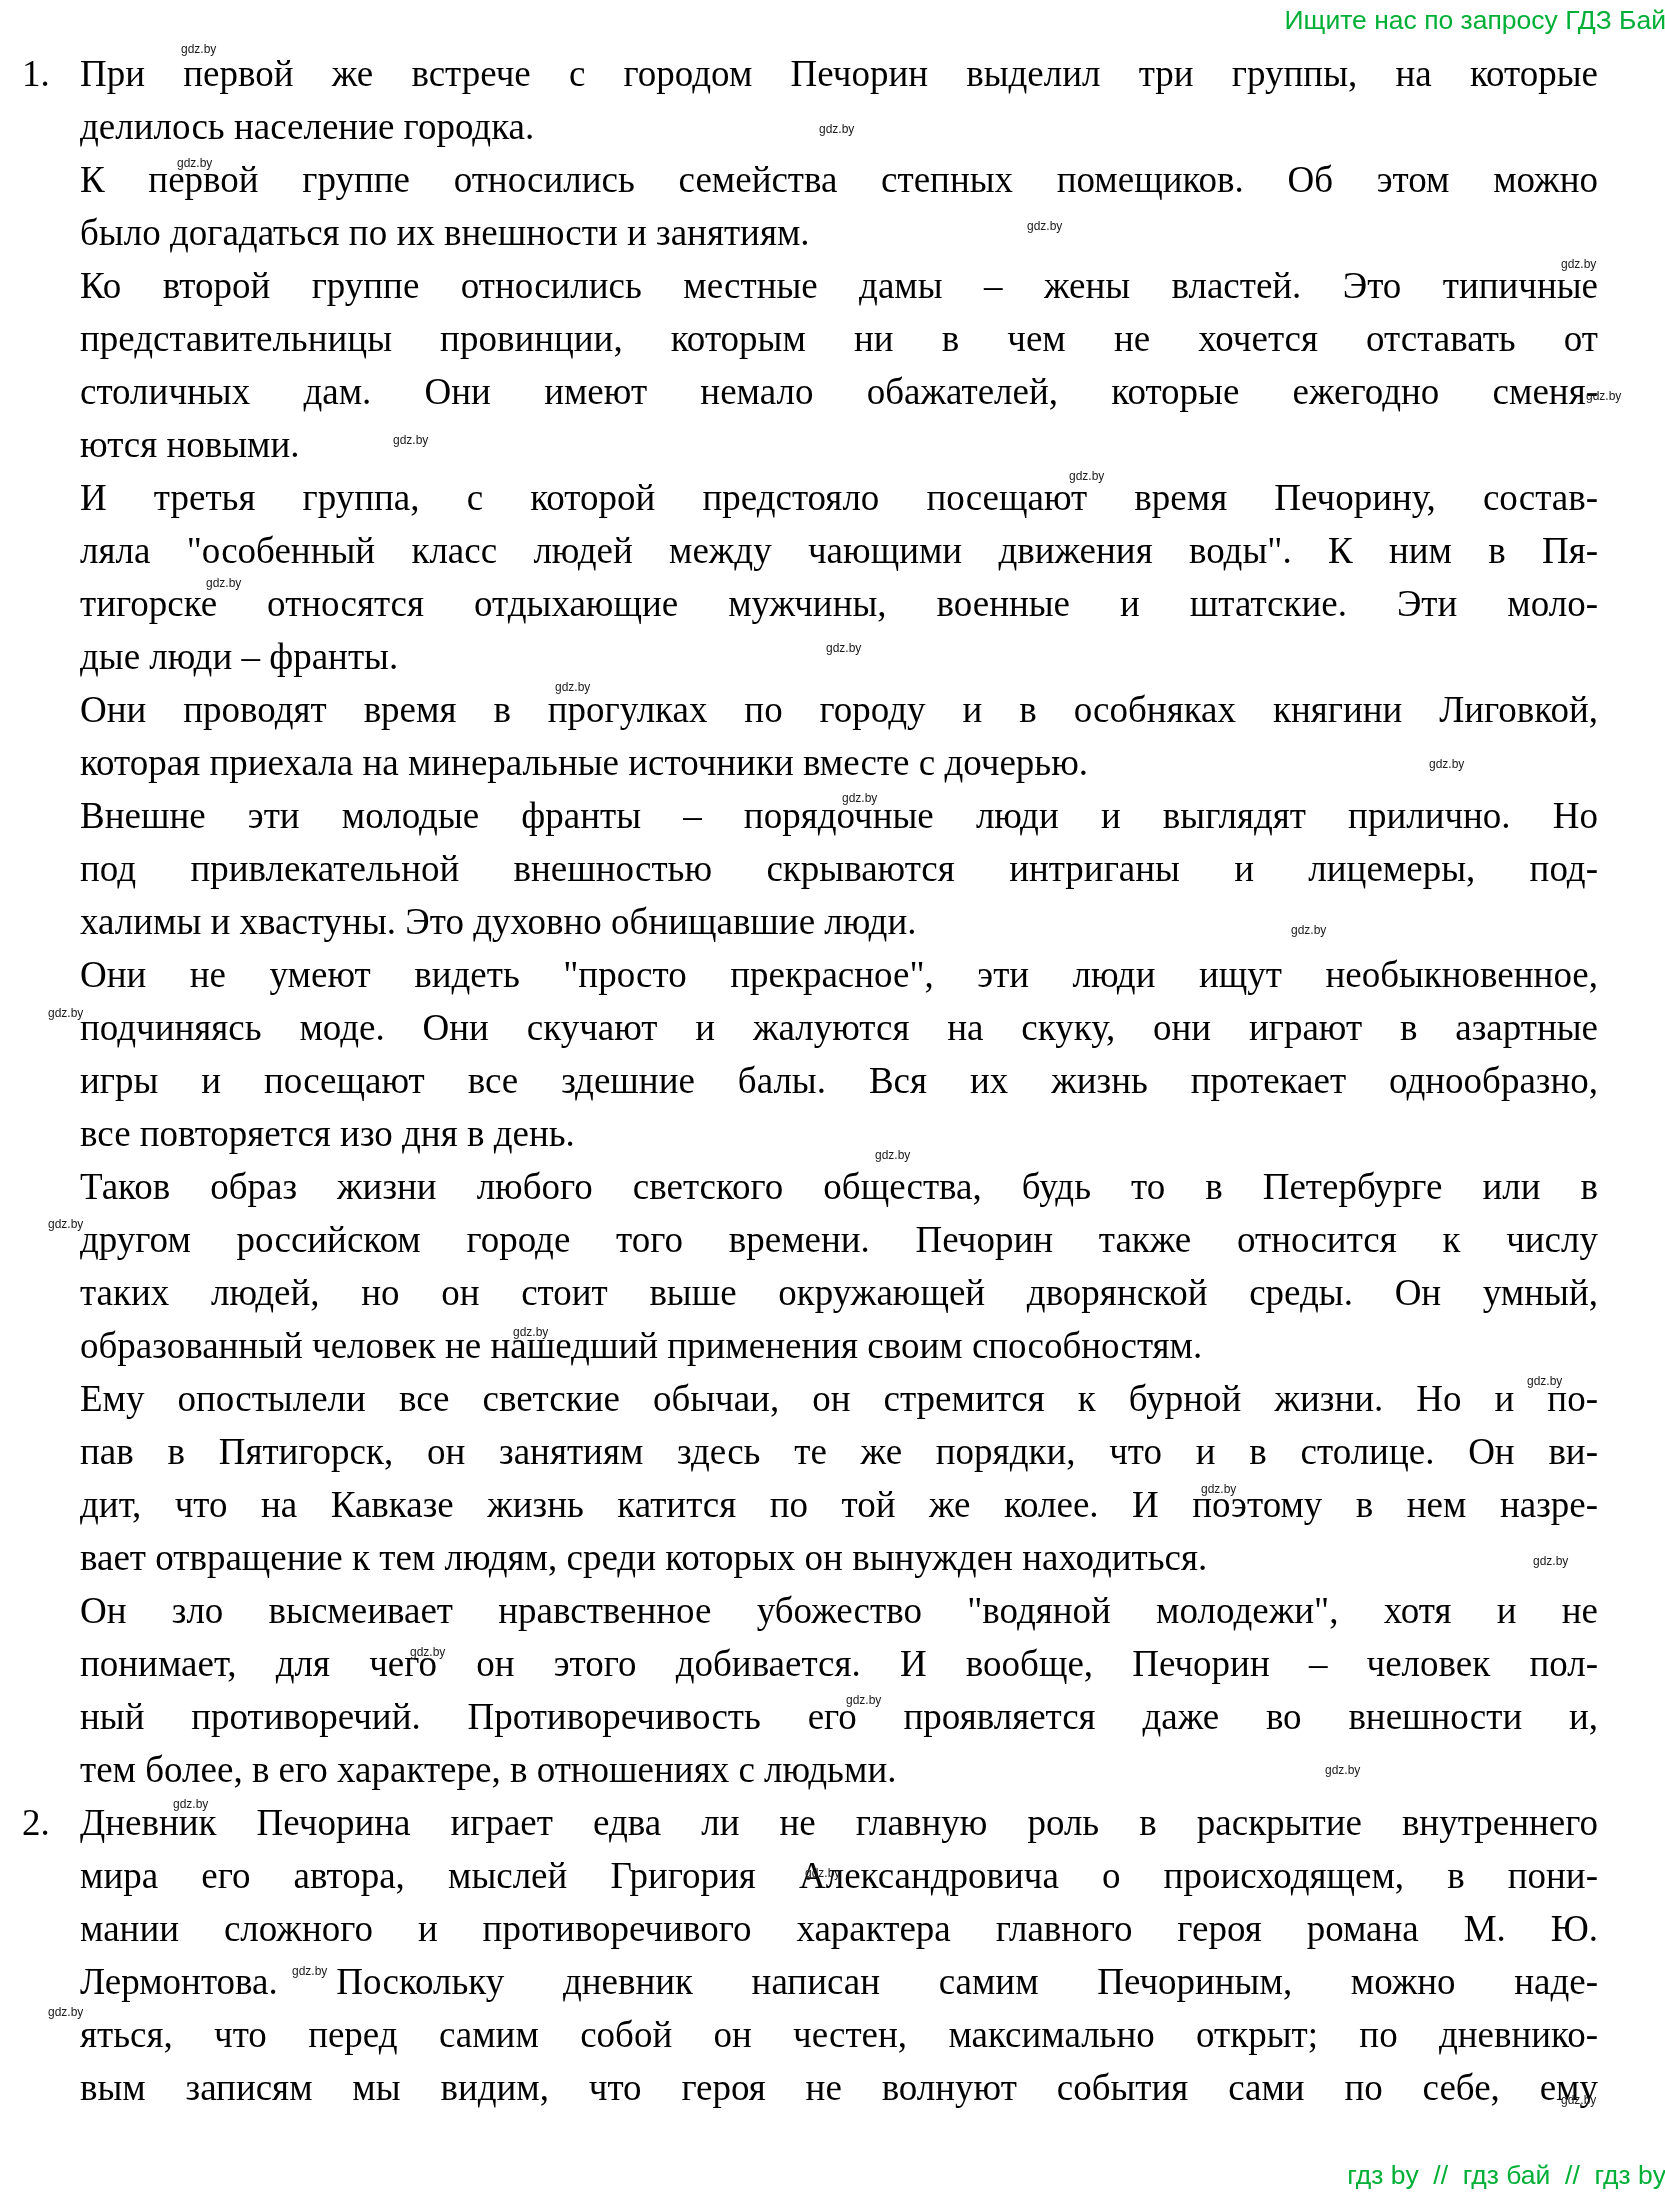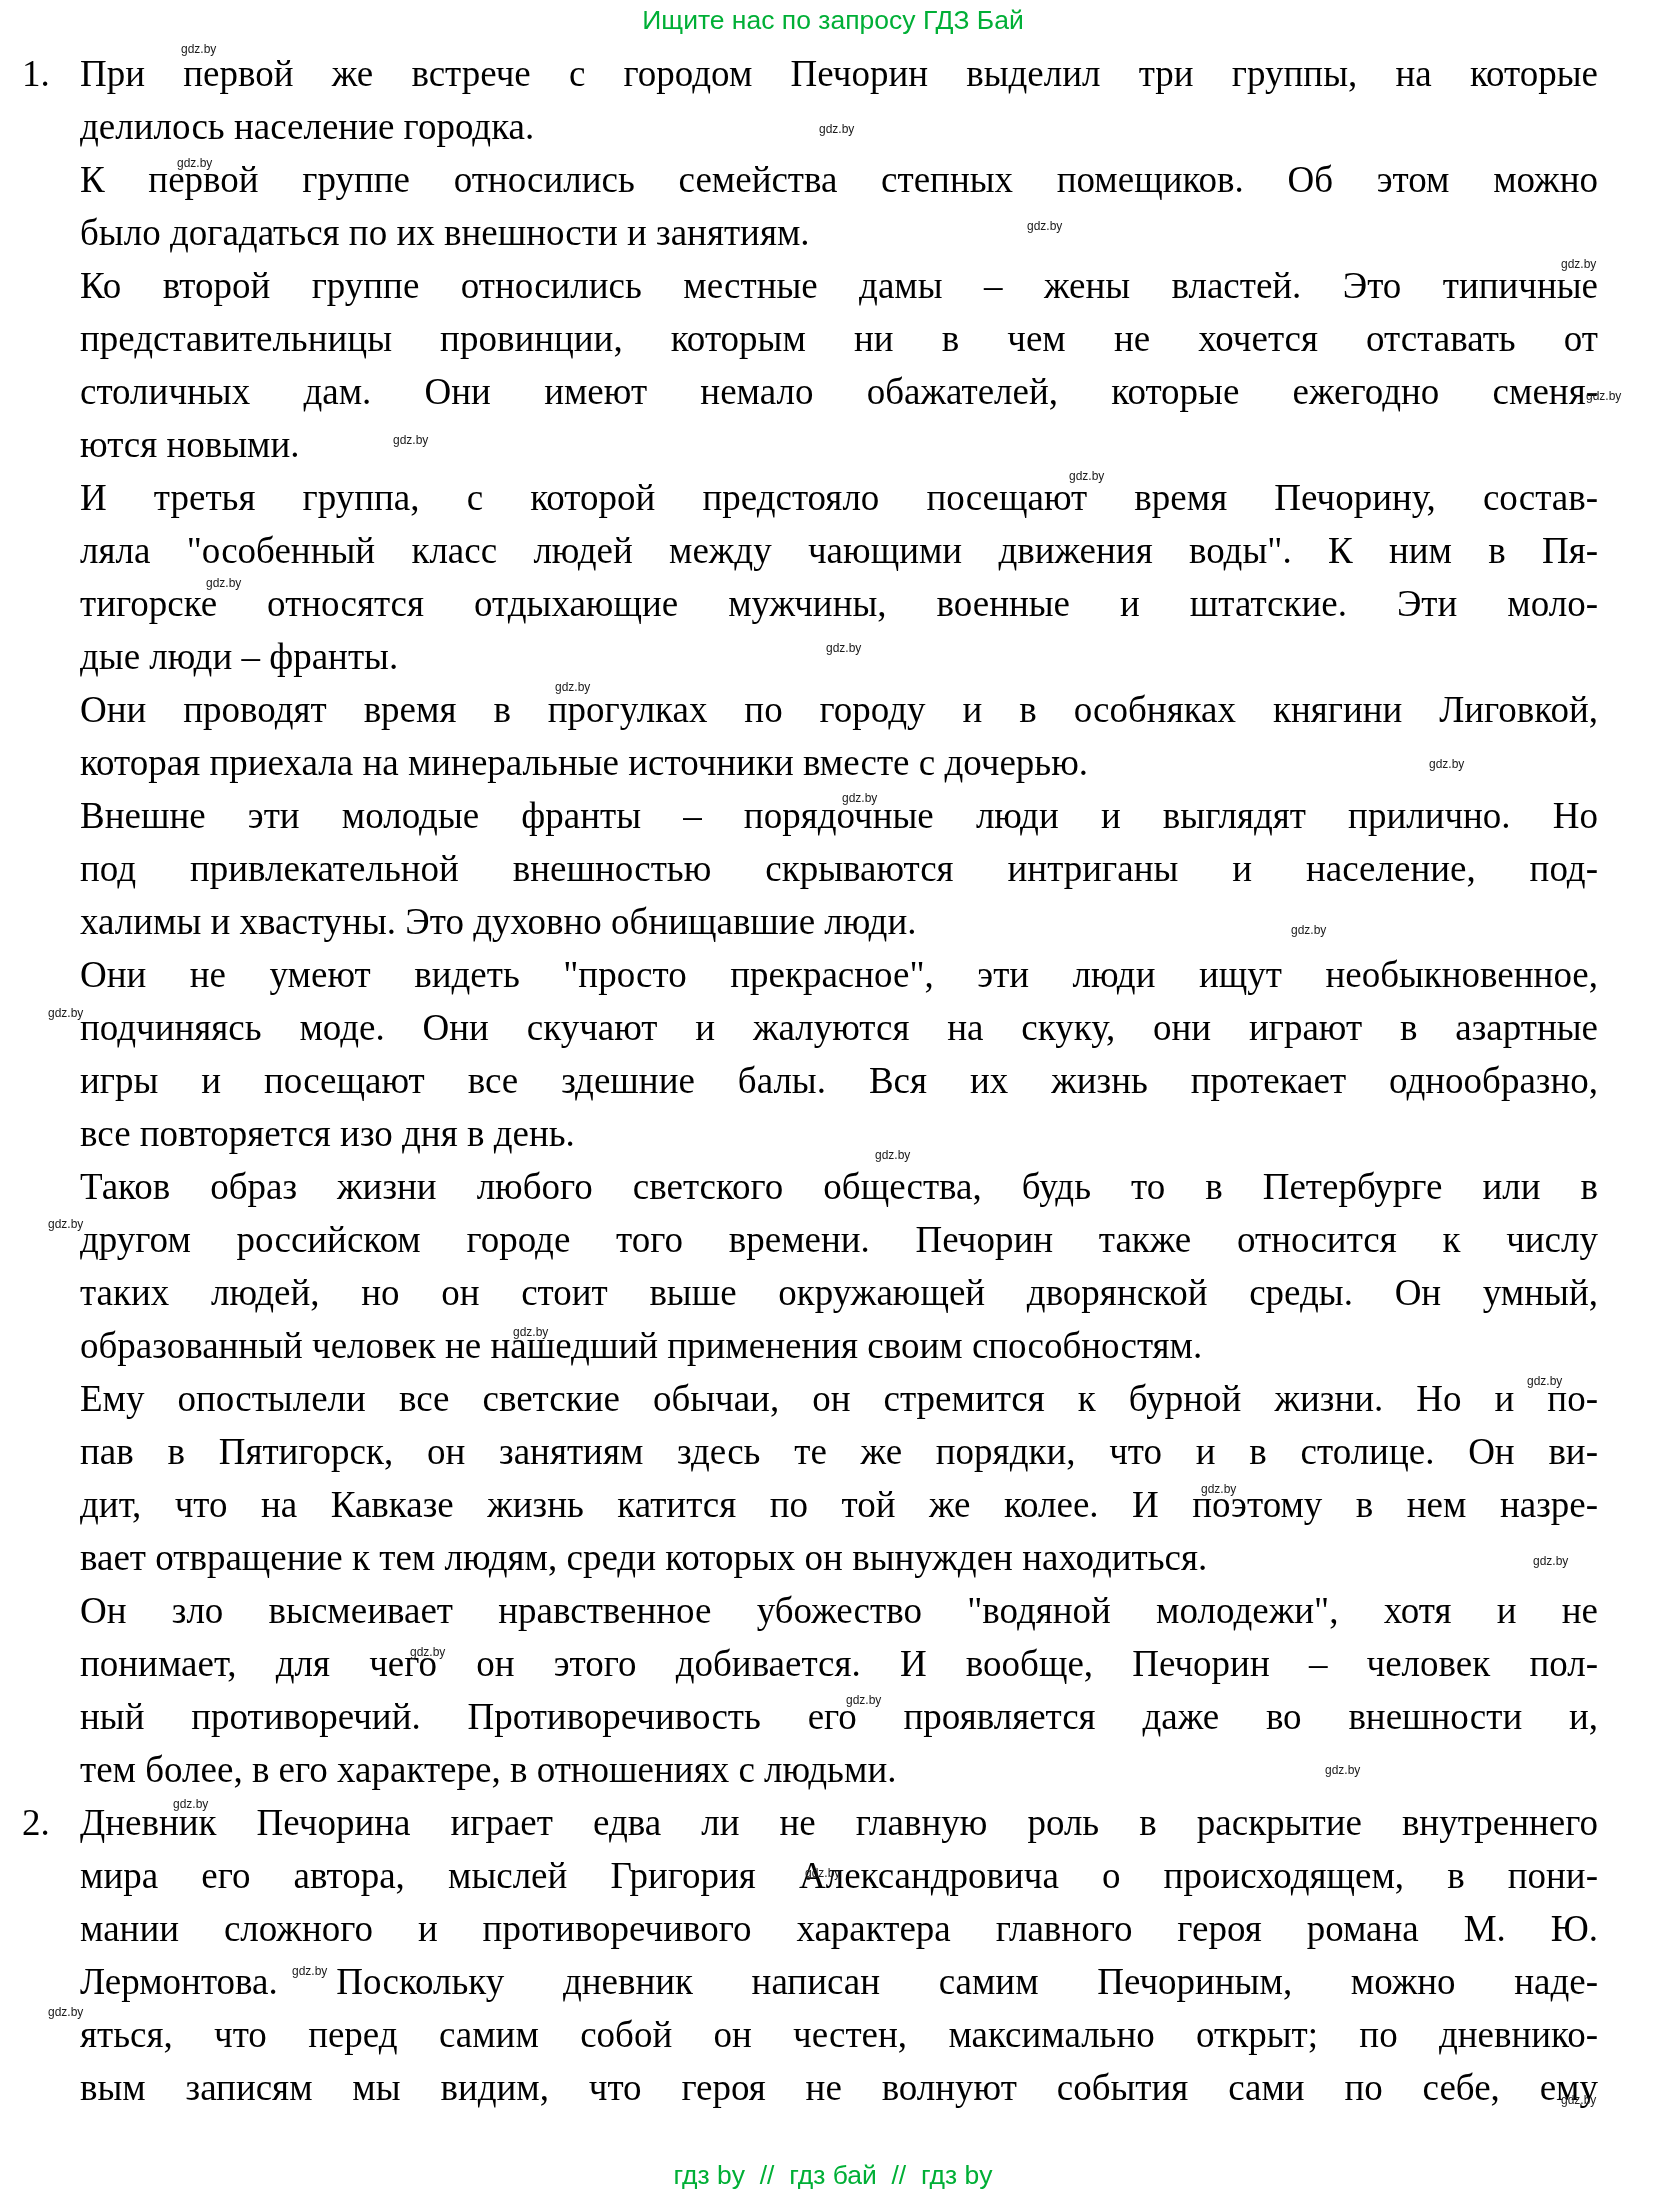--- a/index.html
+++ b/index.html
@@ -8,21 +8,21 @@
     background: #ffffff;
     font-family: "Liberation Serif", serif;
     color: #000000;
     position: relative;
     overflow: hidden;
   }
   .page { position: absolute; inset: 0; background: #ffffff; }
 
   .banner {
     position: absolute; left: 0; width: 100%;
-    text-align: center;
+    text-align: right;
     color: #00AF36;
     font-family: "Liberation Sans", sans-serif;
     font-size: 26.5px;
     white-space: pre;
   }
   .banner.top { top: 4.8px; }
   .banner.bottom { top: 2160px; }
 
   .doc {
     position: absolute; left: 80px; top: 47px; width: 1518px;
@@ -65,21 +65,21 @@
       <div class="line">представительницы провинции, которым ни в чем не хочется отставать от</div>
       <div class="line">столичных дам. Они имеют немало обажателей, которые ежегодно сменя-</div>
       <div class="line end">ются новыми.</div>
       <div class="line">И третья группа, с которой предстояло посещают время Печорину, состав-</div>
       <div class="line">ляла "особенный класс людей между чающими движения воды". К ним в Пя-</div>
       <div class="line">тигорске относятся отдыхающие мужчины, военные и штатские. Эти моло-</div>
       <div class="line end">дые люди – франты.</div>
       <div class="line">Они проводят время в прогулках по городу и в особняках княгини Лиговкой,</div>
       <div class="line end">которая приехала на минеральные источники вместе с дочерью.</div>
       <div class="line">Внешне эти молодые франты – порядочные люди и выглядят прилично. Но</div>
-      <div class="line">под привлекательной внешностью скрываются интриганы и население, под-</div>
+      <div class="line">под привлекательной внешностью скрываются интриганы и лицемеры, под-</div>
       <div class="line end">халимы и хвастуны. Это духовно обнищавшие люди.</div>
       <div class="line">Они не умеют видеть "просто прекрасное", эти люди ищут необыкновенное,</div>
       <div class="line">подчиняясь моде. Они скучают и жалуются на скуку, они играют в азартные</div>
       <div class="line">игры и посещают все здешние балы. Вся их жизнь протекает однообразно,</div>
       <div class="line end">все повторяется изо дня в день.</div>
       <div class="line">Таков образ жизни любого светского общества, будь то в Петербурге или в</div>
       <div class="line">другом российском городе того времени. Печорин также относится к числу</div>
       <div class="line">таких людей, но он стоит выше окружающей дворянской среды. Он умный,</div>
       <div class="line end">образованный человек не нашедший применения своим способностям.</div>
       <div class="line">Ему опостылели все светские обычаи, он стремится к бурной жизни. Но и по-</div>

